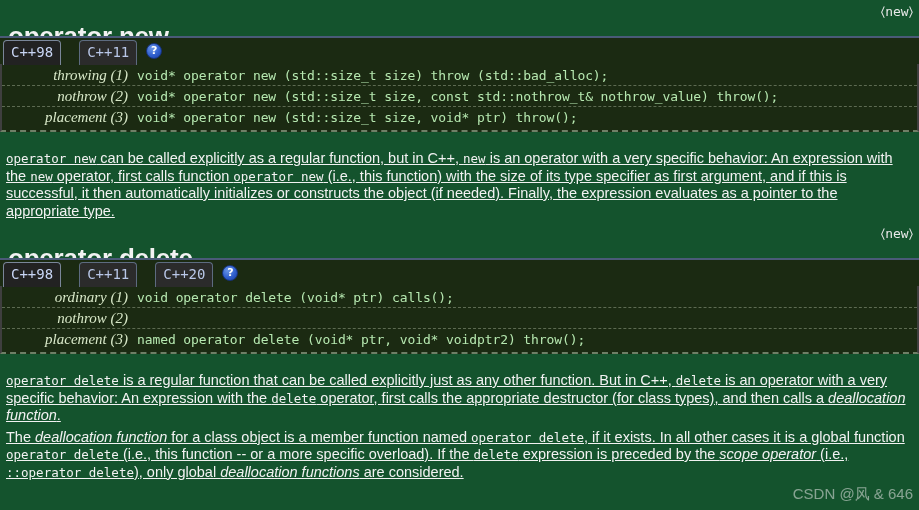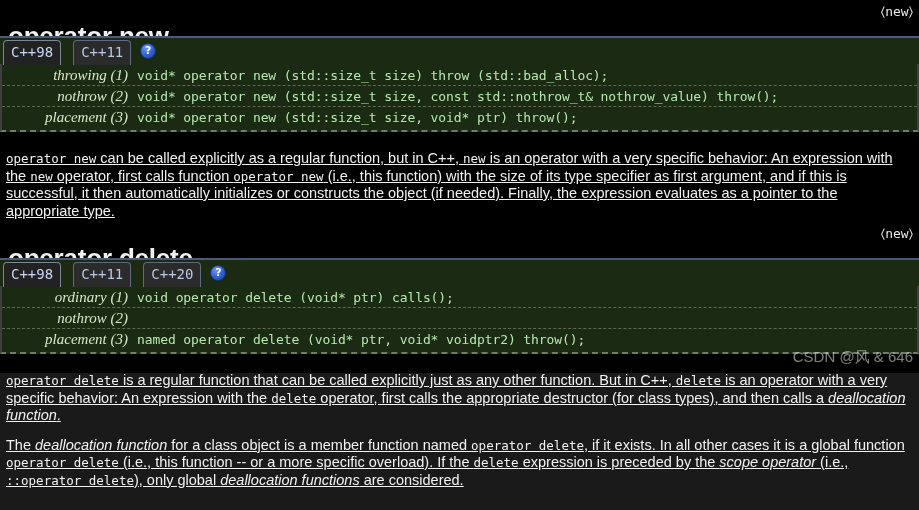--- a/index.html
+++ b/index.html
@@ -7,23 +7,23 @@
     margin: 0; padding: 0;
     background: #1a1a1a;
   }
   body {
     width: 919px; height: 510px;
     overflow: hidden;
     font-family: "Liberation Sans", sans-serif;
     color: #f0f0f0;
   }
   .page {
-    width: 919px; height: 373px;
+    width: 919px; height: 510px;
     position: relative;
-    background: #000000;
+    background: #14532d;
     padding: 0;
   }
 
   
   .section { position: relative; }
 
   .sec-head {
     position: relative;
     padding: 2px 0 4px 8px;
     height: 36px;
@@ -68,21 +68,21 @@
     border-bottom: none;
     border-radius: 4px 4px 0 0;
     background: #2b2b2b;
     vertical-align: top;
   }
   .tab.active {
     background: #222;
     color: #c9d6f5;
     border-color: #7a8699;
   }
-  .tab + .tab { margin-left: 12px; }
+  .tab + .tab { margin-left: 18px; }
   .help-icon {
     display: inline-block;
     vertical-align: top;
     margin-top: 5px;
     margin-left: 9px;
     width: 16px; height: 16px;
     border-radius: 50%;
     background: radial-gradient(circle at 35% 30%, #6b97e8 0%, #2f5fce 55%, #1b3f9e 100%);
     border: 1px solid #16337f;
     color: #ffffff;
@@ -132,21 +132,21 @@
   
   .desc {
     padding: 18px 6px 2px 6px;
     font-family: "Liberation Sans", sans-serif;
     font-size: 14.5px;
     line-height: 17.5px;
     color: #f2f2f2;
     text-decoration: underline;
   }
   .desc p { margin: 0 0 0 0; }
-  .desc p + p { margin-top: 12px; }
+  .desc p + p { margin-top: 4px; }
   .desc code, .mono {
     font-family: "DejaVu Sans Mono", monospace;
     font-size: 12.5px;
     color: #f2f2f2;
   }
   .desc i, .ital { font-style: italic; }
 
   .watermark {
     position: absolute;
     right: 6px;

